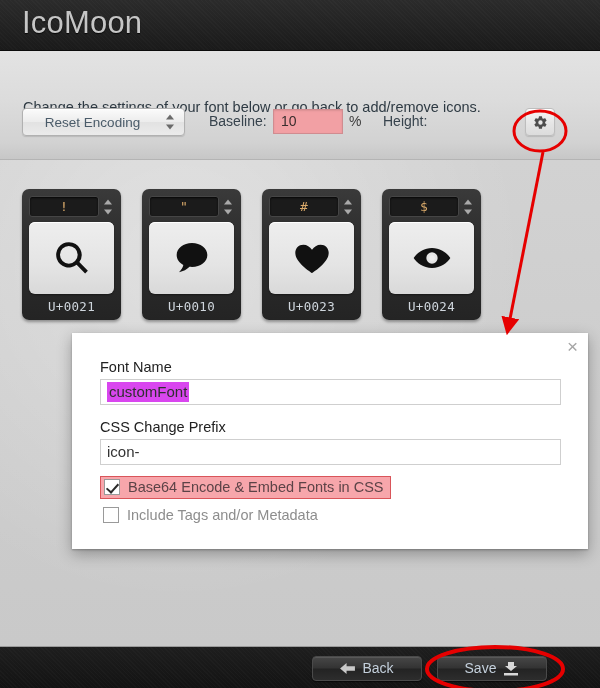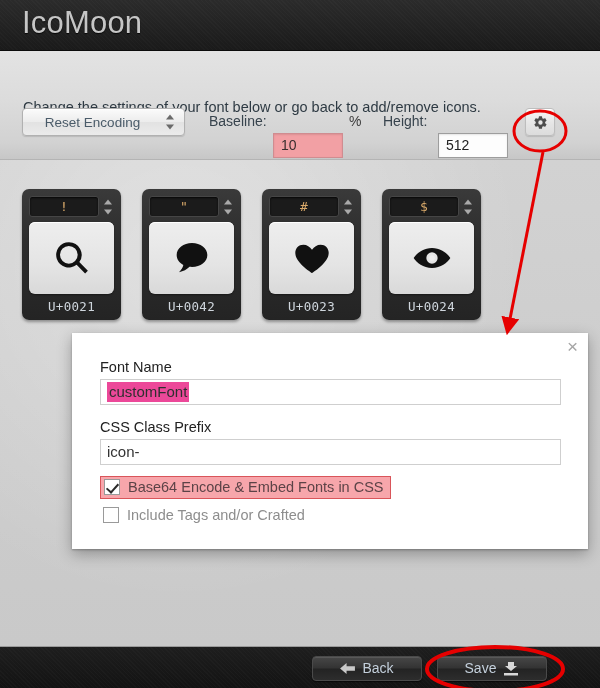--- a/index.html
+++ b/index.html
@@ -109,21 +109,20 @@
     position: absolute;
     top: 1px;
     height: 25px;
     border: 1px solid #9d9d9d;
     background: #fdfdfd;
     font-size: 14px;
     color: #222;
     line-height: 23px;
     padding-left: 7px;
     box-shadow: inset 0 1px 2px rgba(0,0,0,0.10);
-    margin-top: 24px;
   }
   .fld.baseline { left: 273px; width: 70px; background: #f2a0a4; border-color:#d08c90; color:#3a2e2e; }
   .fld.height   { left: 438px; width: 70px; }
 
   .gear-btn {
     position: absolute;
     left: 525px; top: 0px;
     width: 30px; height: 28px;
     border: 1px solid #bdbdbd;
     border-radius: 4px;
@@ -225,21 +224,21 @@
     position: absolute;
     left: 28px;
     width: 461px; height: 26px;
     border: 1px solid #cfcfcf;
     background: #fff;
     font-size: 15px;
     line-height: 24px;
     color: #333;
     padding-left: 6px;
   }
-  .m-input .sel-hl { background: #ec4899; color: #2f2f2f; padding: 1px 2px 2px 2px; }
+  .m-input .sel-hl { background: #d946ef; color: #2f2f2f; padding: 1px 2px 2px 2px; }
 
   .lab-font   { top: 26px; }
   .inp-font   { top: 46px; }
   .lab-prefix { top: 86px; }
   .inp-prefix { top: 106px; }
 
   .chk-row {
     position: absolute;
     left: 28px;
     display: flex; align-items: flex-end; gap: 8px;
@@ -318,21 +317,20 @@
             <i class="up"></i>
             <i class="dn"></i>
           </span>
       </div>
 
       <div class="lbl baseline">Baseline:</div>
       <div class="fld baseline">10</div>
       <div class="lbl pct">%</div>
 
       <div class="lbl height">Height:</div>
-      <div class="fld height">512</div>
 
       <div class="gear-btn">
         <svg width="15" height="15" viewBox="0 0 24 24">
           <path fill="#4d4d4d" d="M19.4 13c.04-.32.06-.66.06-1s-.02-.68-.07-1l2.11-1.63a.5.5 0 0 0 .12-.64l-2-3.46a.5.5 0 0 0-.6-.22l-2.49 1a7.3 7.3 0 0 0-1.73-1l-.38-2.65A.49.49 0 0 0 13.93 2h-4a.49.49 0 0 0-.49.42l-.38 2.65c-.62.25-1.2.59-1.73 1l-2.49-1a.5.5 0 0 0-.6.22l-2 3.46a.5.5 0 0 0 .12.64L4.47 11c-.05.32-.07.66-.07 1s.02.68.07 1l-2.11 1.63a.5.5 0 0 0-.12.64l2 3.46c.12.22.39.3.6.22l2.49-1c.53.41 1.11.75 1.73 1l.38 2.65c.04.24.25.42.49.42h4c.24 0 .45-.18.49-.42l.38-2.65c.62-.25 1.2-.59 1.73-1l2.49 1c.23.08.48 0 .6-.22l2-3.46a.5.5 0 0 0-.12-.64L19.4 13zm-7.47 2.5a3.5 3.5 0 1 1 0-7 3.5 3.5 0 0 1 0 7z"></path>
         </svg>
       </div>
     </div>
   </div>
 
   <div class="content">
@@ -360,21 +358,21 @@
           <span class="card-spin">
               <i class="up"></i>
               <i class="dn"></i>
             </span>
         </div>
         <div class="glyph-box">
           <svg width="40" height="40" viewBox="0 0 24 24">
             <path d="M12 3C6.9 3 2.8 6.2 2.8 10.2c0 2.5 1.6 4.7 4 6-.3 1.6-1.3 3.1-2.6 4.3 2.6-.4 4.8-1.6 6.3-3.2.5.06 1 .1 1.5.1 5.1 0 9.2-3.2 9.2-7.2S17.1 3 12 3z"></path>
           </svg>
         </div>
-        <div class="uni">U+0042</div>
+        <div class="uni">U+0010</div>
       </div>
 
       <div class="card">
         <div class="card-top">
           <div class="char-box">#</div>
           <span class="card-spin">
               <i class="up"></i>
               <i class="dn"></i>
             </span>
         </div>
@@ -405,31 +403,31 @@
 
     </div>
   </div>
 
   <div class="modal">
     <div class="modal-close">×</div>
 
     <div class="m-label lab-font">Font Name</div>
     <div class="m-input inp-font"><span class="sel-hl">customFont</span></div>
 
-    <div class="m-label lab-prefix">CSS Class Prefix</div>
+    <div class="m-label lab-prefix">CSS Change Prefix</div>
     <div class="m-input inp-prefix">icon-</div>
 
     <div class="chk-row row1">
       <span class="chkbox on"></span>
       <span class="chk-lbl">Base64 Encode &amp; Embed Fonts in CSS</span>
     </div>
 
     <div class="chk-row row2">
       <span class="chkbox"></span>
-      <span class="chk-lbl">Include Tags and/or Crafted</span>
+      <span class="chk-lbl">Include Tags and/or Metadata</span>
     </div>
   </div>
 
   <div class="footer">
     <div class="fbtn back">
       <svg width="15" height="13" viewBox="0 0 16 14">
         <path fill="#c9c9c9" d="M7 1 0 7l7 6v-3.5h9v-5H7z"></path>
       </svg>
       <span>Back</span>
     </div>

